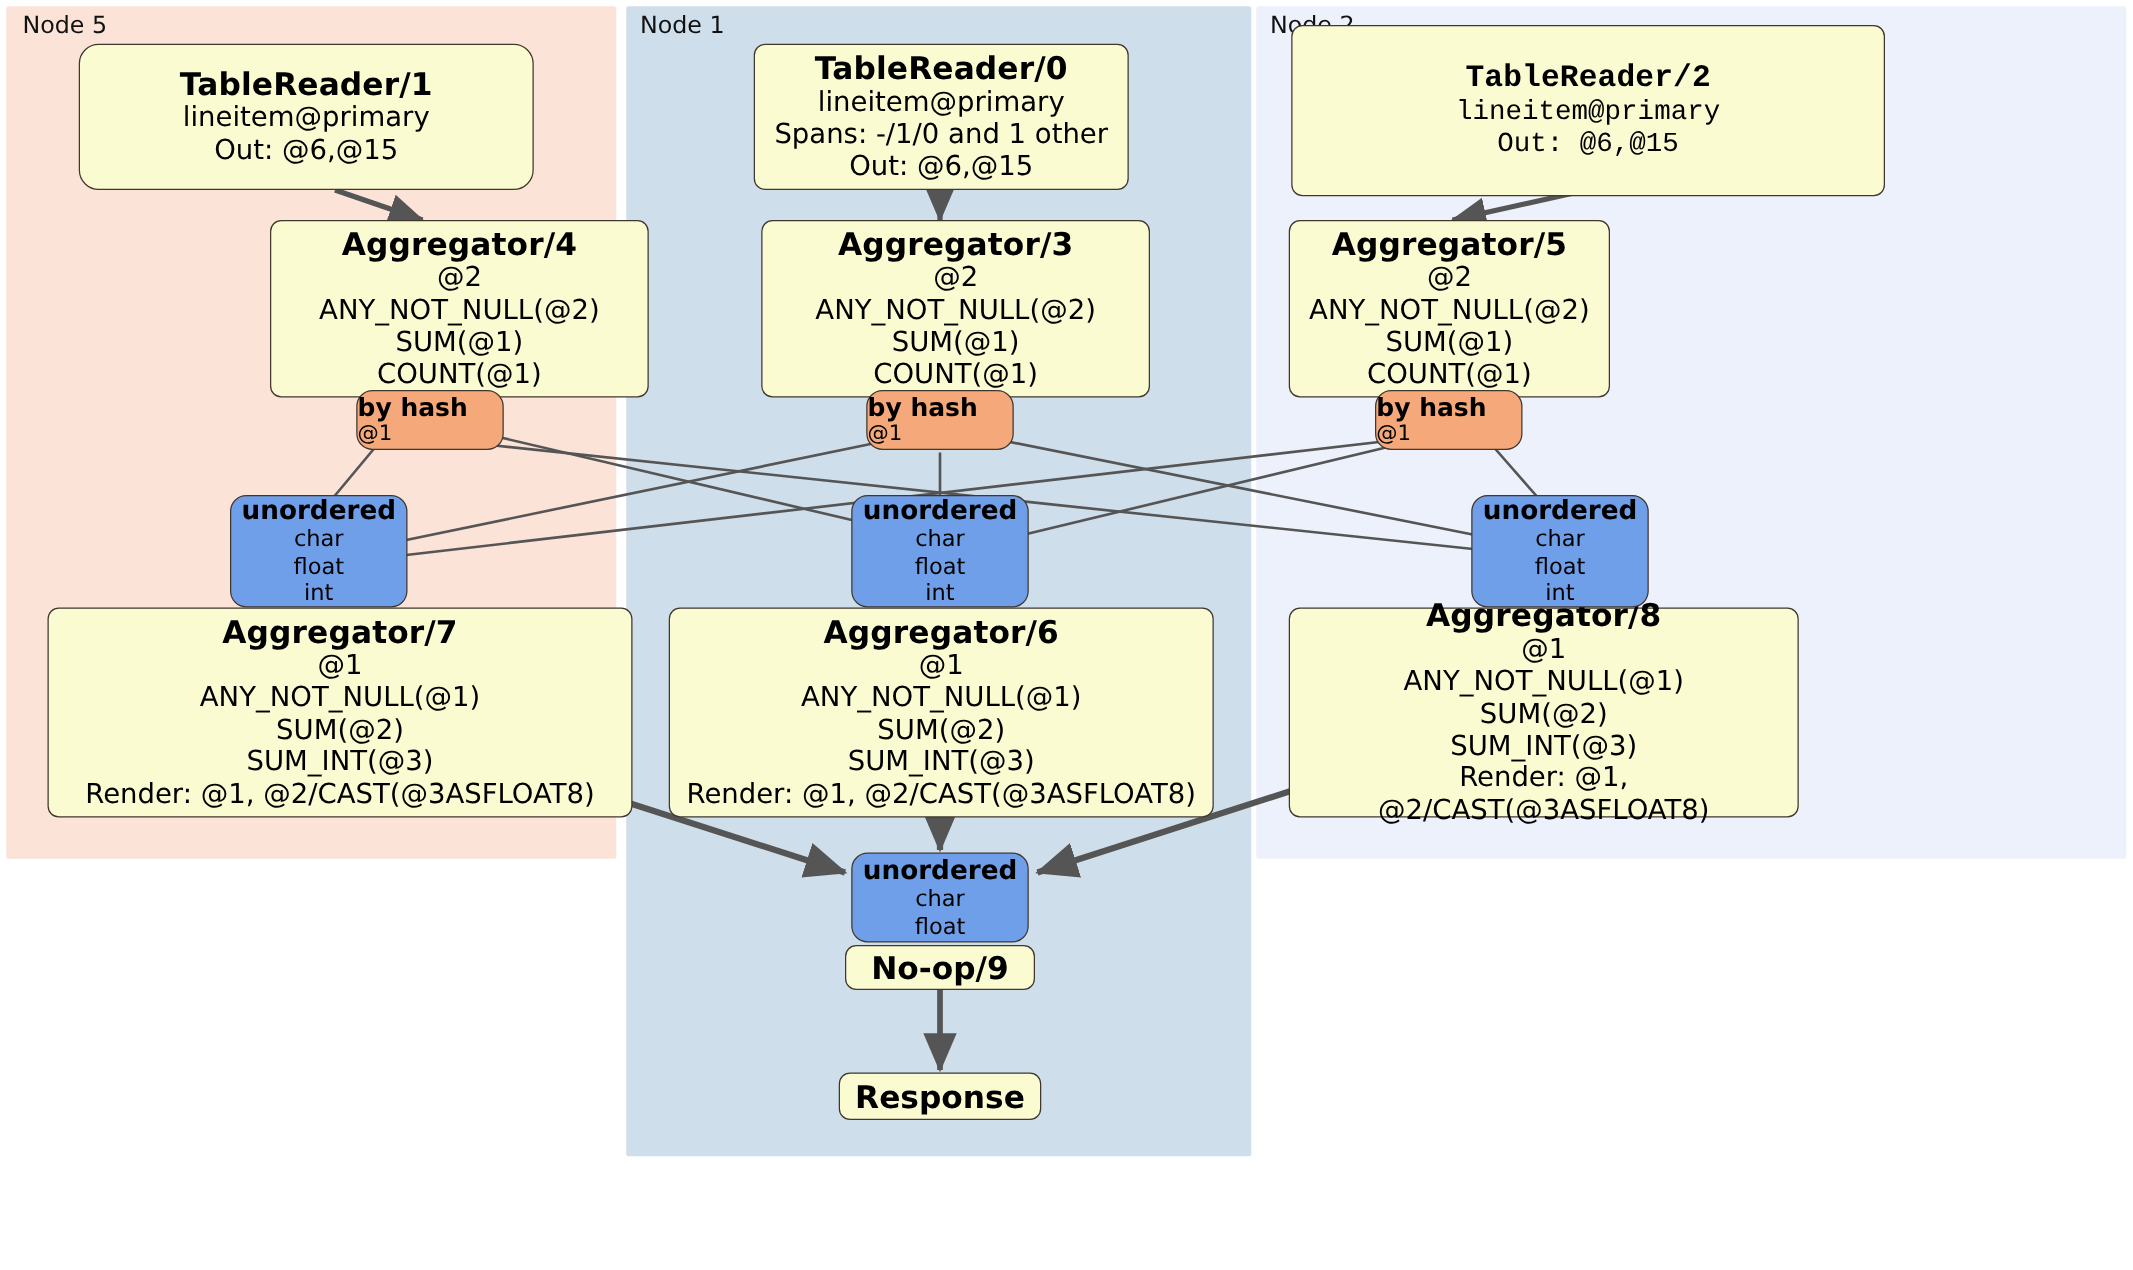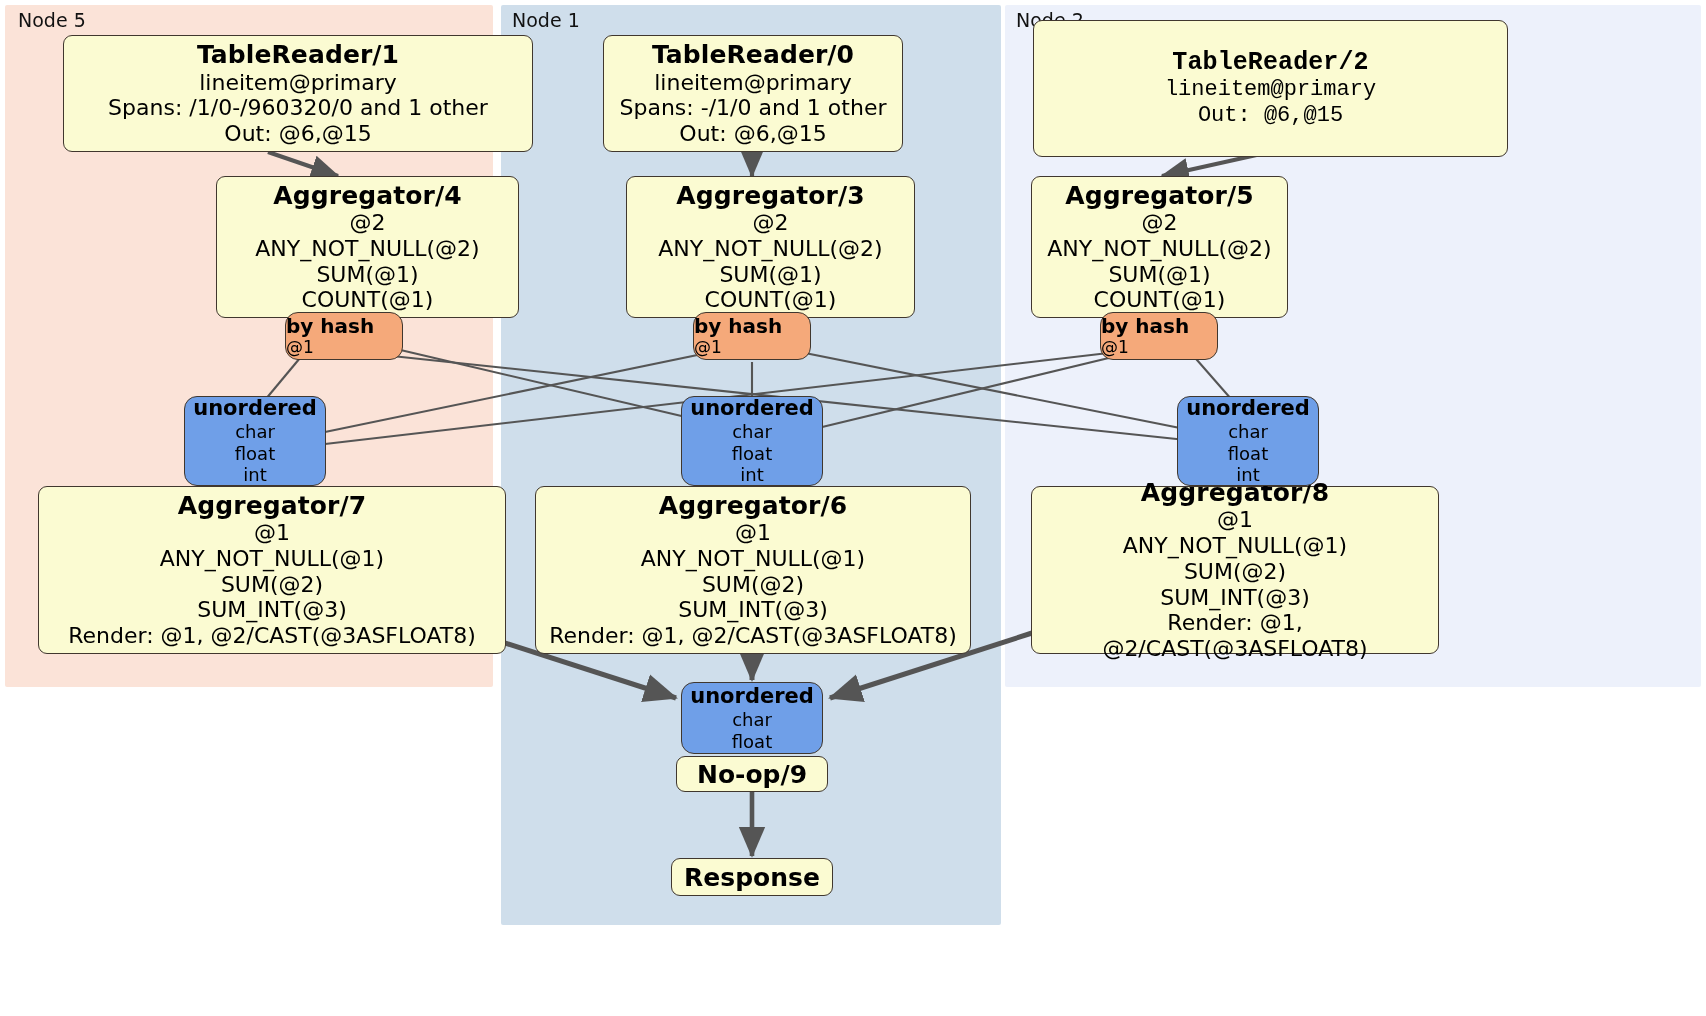--- a/index.html
+++ b/index.html
@@ -83,24 +83,23 @@
       <path d="M1190,352 L1232,400"></path>
     </g>
 
     <path d="M474,633 L676,698" stroke="#555" stroke-width="5" fill="none" marker-end="url(#ahs)"></path>
     <path d="M752,654 L752,680" stroke="#555" stroke-width="5" fill="none" marker-end="url(#ahs)"></path>
     <path d="M1032,633 L830,698" stroke="#555" stroke-width="5" fill="none" marker-end="url(#ahs)"></path>
 
     <path d="M752,790 L752,856" stroke="#555" stroke-width="4.6" fill="none" marker-end="url(#ahs)"></path>
   </svg>
 
-  <div class="box" style="left:63px;top:35px;width:470px;height:117px;">
+  <div class="box" style="left:63px;top:35px;width:364px;height:117px;border-radius:16px;">
     <div class="t-title">TableReader/1</div>
     <div class="t-line">lineitem@primary</div>
-    <div class="t-line">Spans: /1/0-/960320/0 and 1 other</div>
     <div class="t-line">Out: @6,@15</div>
   </div>
 
   <div class="box" style="left:603px;top:35px;width:300px;height:117px;">
     <div class="t-title">TableReader/0</div>
     <div class="t-line">lineitem@primary</div>
     <div class="t-line">Spans: -/1/0 and 1 other</div>
     <div class="t-line">Out: @6,@15</div>
   </div>
 
@@ -111,21 +110,21 @@
   </div>
 
   <div class="box" style="left:216px;top:176px;width:303px;height:142px;">
     <div class="t-title">Aggregator/4</div>
     <div class="t-line">@2</div>
     <div class="t-line">ANY_NOT_NULL(@2)</div>
     <div class="t-line">SUM(@1)</div>
     <div class="t-line">COUNT(@1)</div>
   </div>
 
-  <div class="box" style="left:626px;top:176px;width:289px;height:142px;">
+  <div class="box" style="left:609px;top:176px;width:311px;height:142px;">
     <div class="t-title">Aggregator/3</div>
     <div class="t-line">@2</div>
     <div class="t-line">ANY_NOT_NULL(@2)</div>
     <div class="t-line">SUM(@1)</div>
     <div class="t-line">COUNT(@1)</div>
   </div>
 
   <div class="box" style="left:1031px;top:176px;width:257px;height:142px;">
     <div class="t-title">Aggregator/5</div>
     <div class="t-line">@2</div>

